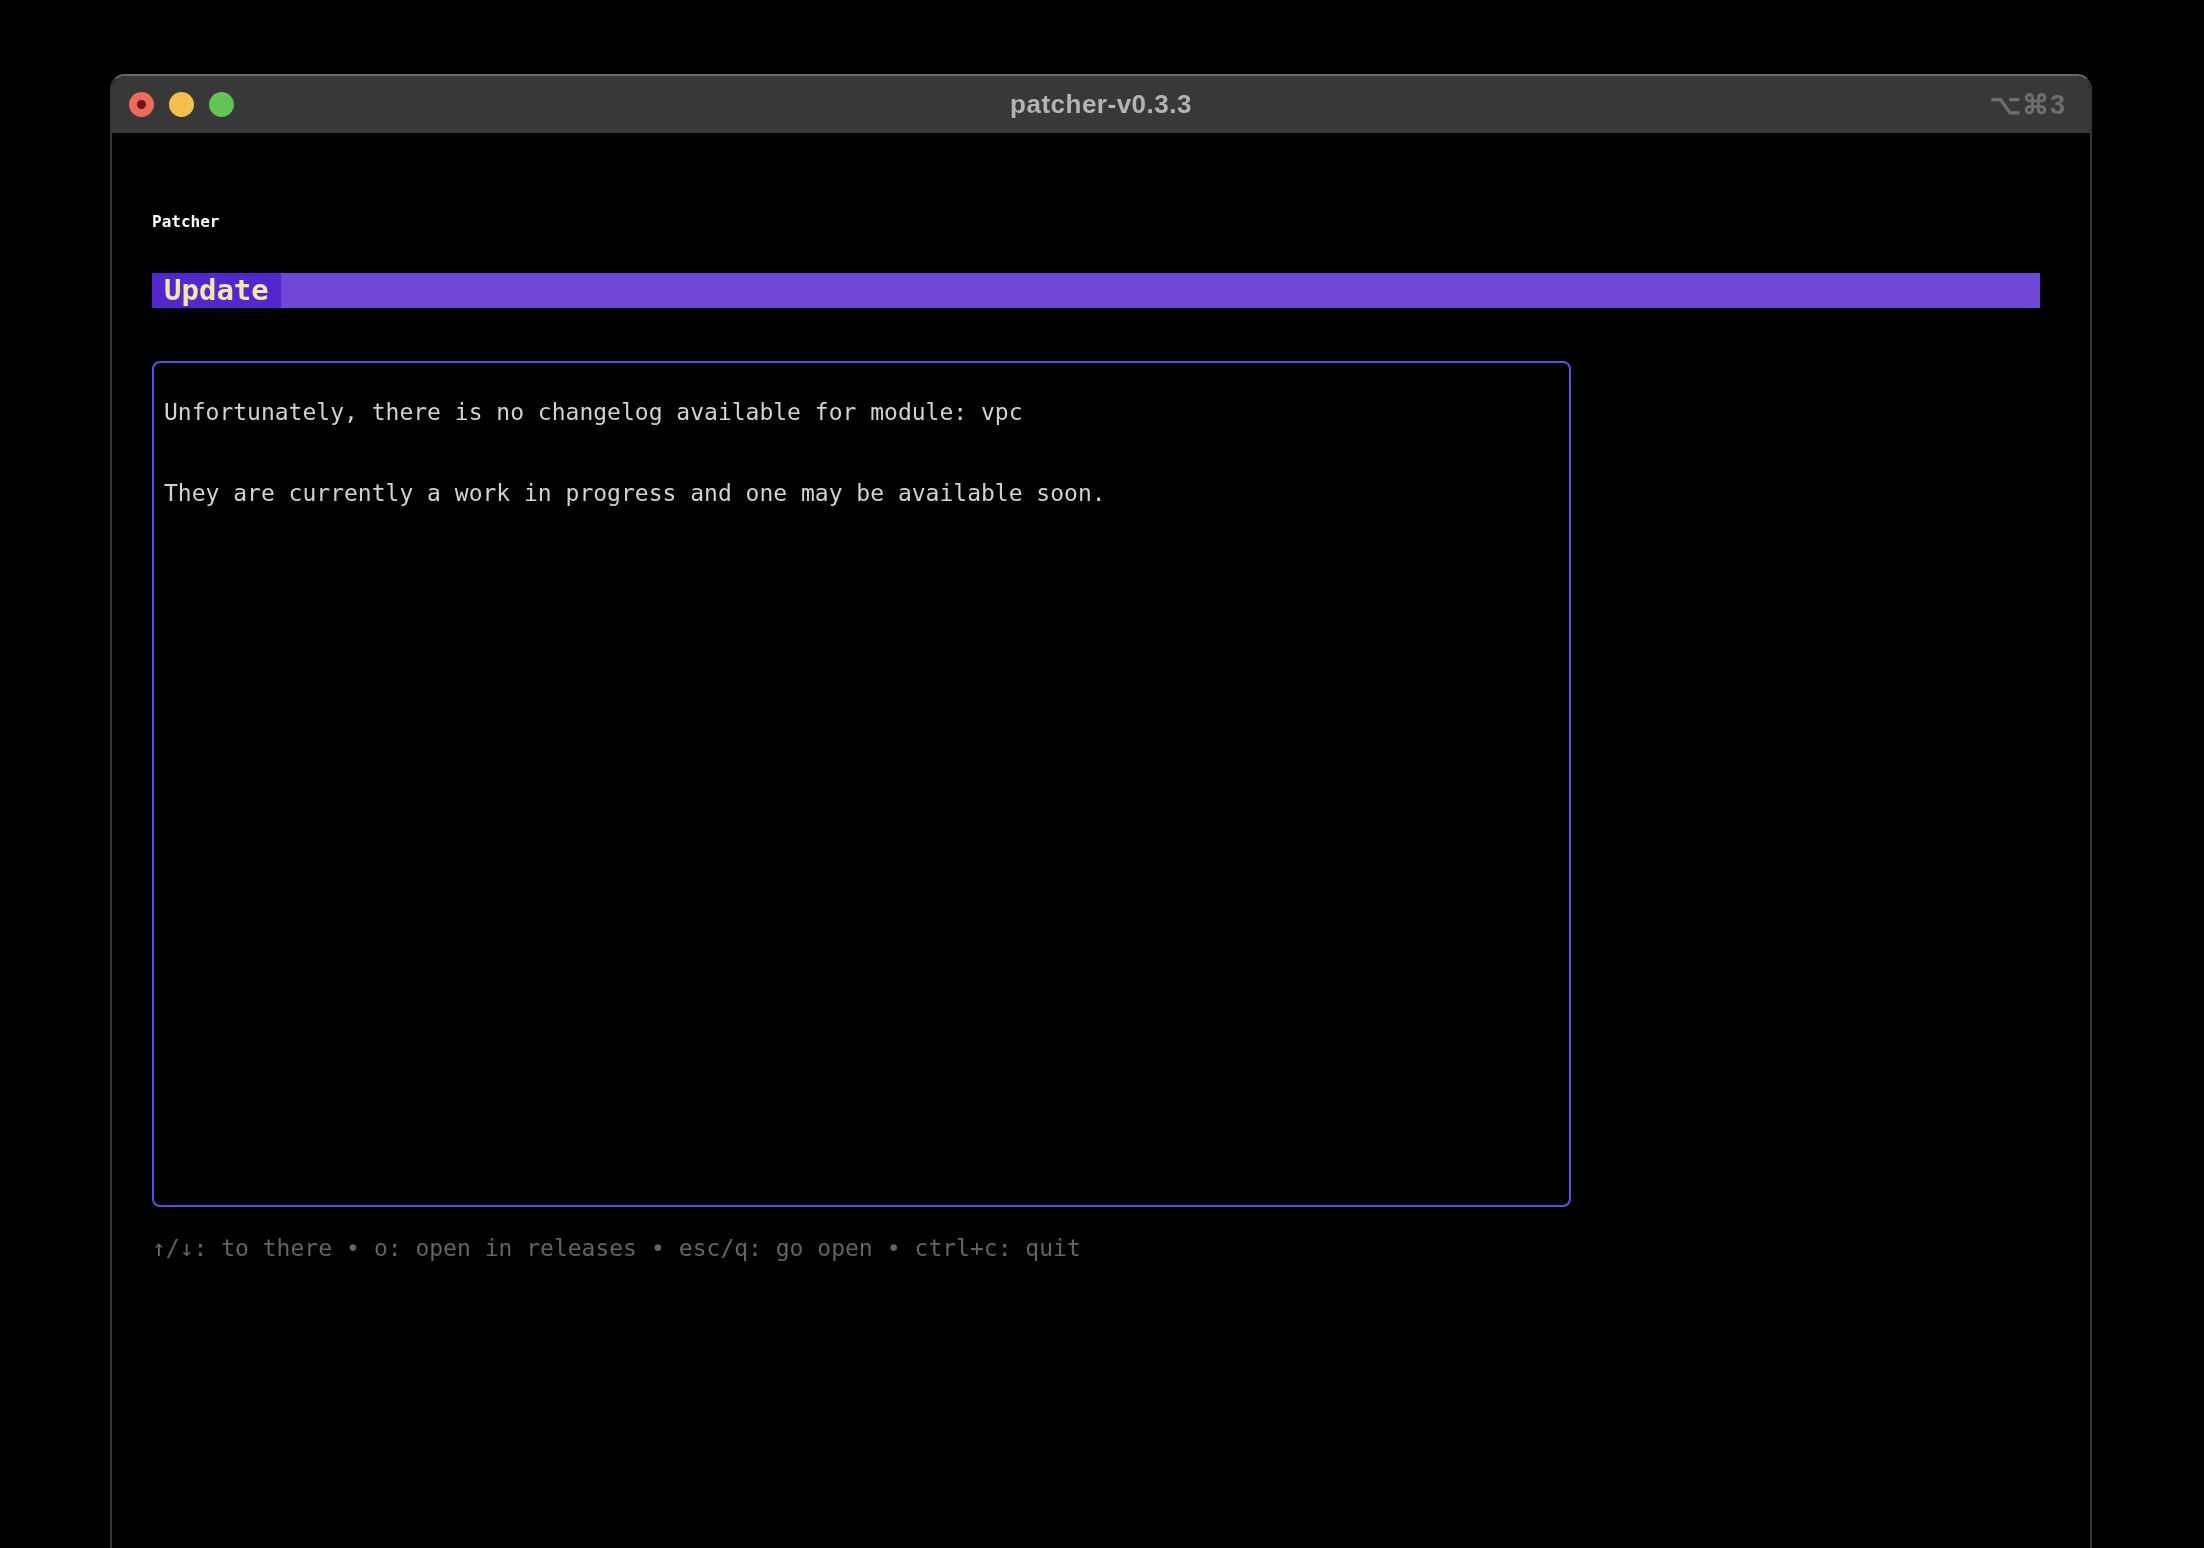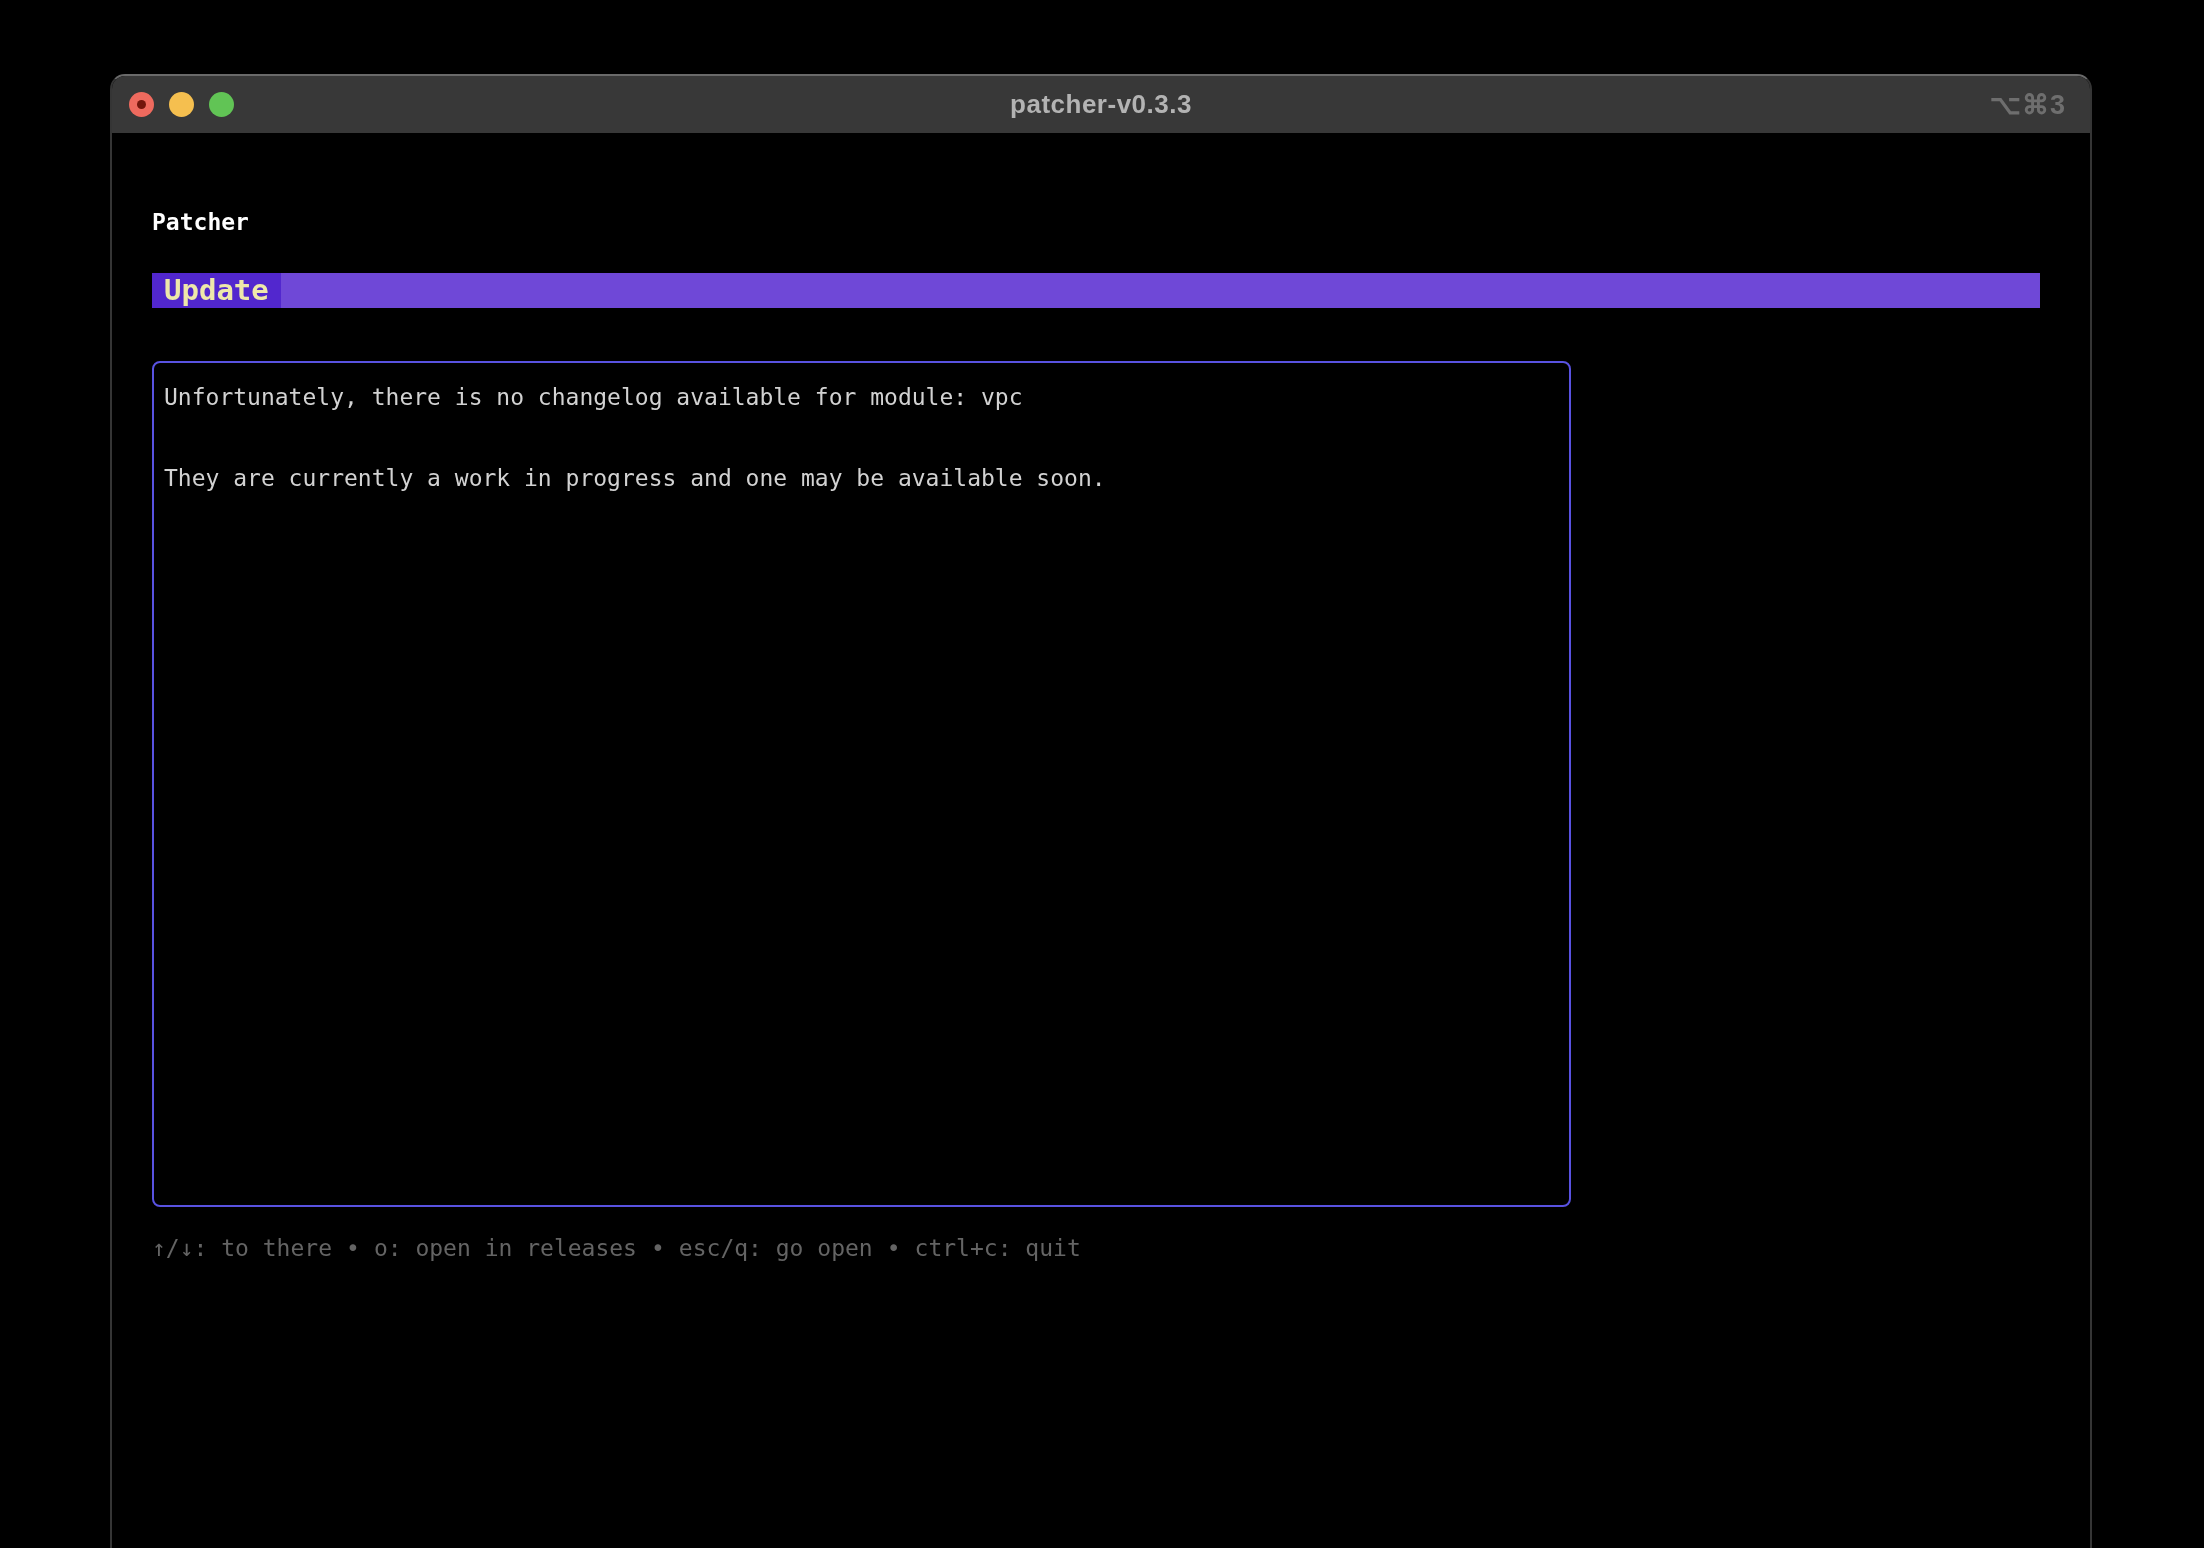--- a/index.html
+++ b/index.html
@@ -62,21 +62,21 @@
     font-weight:bold;
     font-size:27px;
     color:#6e6e6e;
     letter-spacing:1px;
   }
   .content{
     padding:0 40px;
   }
   .app-heading{
     margin:72px 0 0 0;
-    font-size:23px;
+    font-size:16px;
     line-height:34px;
     font-weight:bold;
     color:#ffffff;
     white-space:pre;
   }
   .tab-bar{
     margin-top:34px;
     width:1888px;
     height:35px;
     display:flex;
@@ -95,21 +95,21 @@
     flex:1;
     background:var(--tab-bar-bg,#6f48d7);
   }
   .changelog-viewport{
     margin-top:53px;
     width:1419px;
     height:846px;
     box-sizing:border-box;
     border:2px solid var(--viewport-border,#5952e1);
     border-radius:8px;
-    padding:17px 10px;
+    padding:32px 10px;
     overflow:hidden;
   }
   .changelog-viewport p{
     margin:0;
     font-size:23px;
     line-height:34px;
     color:#d2d2d2;
     white-space:pre-wrap;
   }
   .changelog-viewport p + p{

